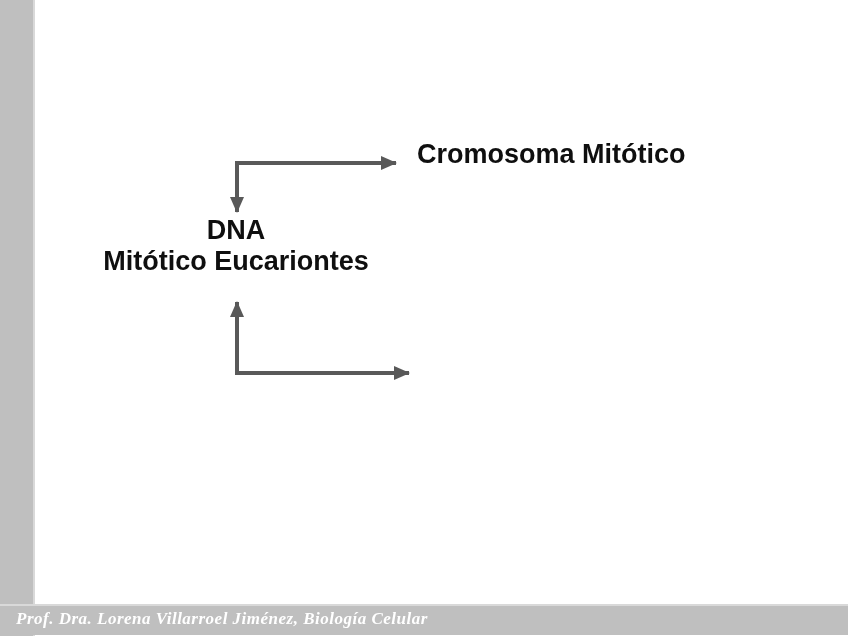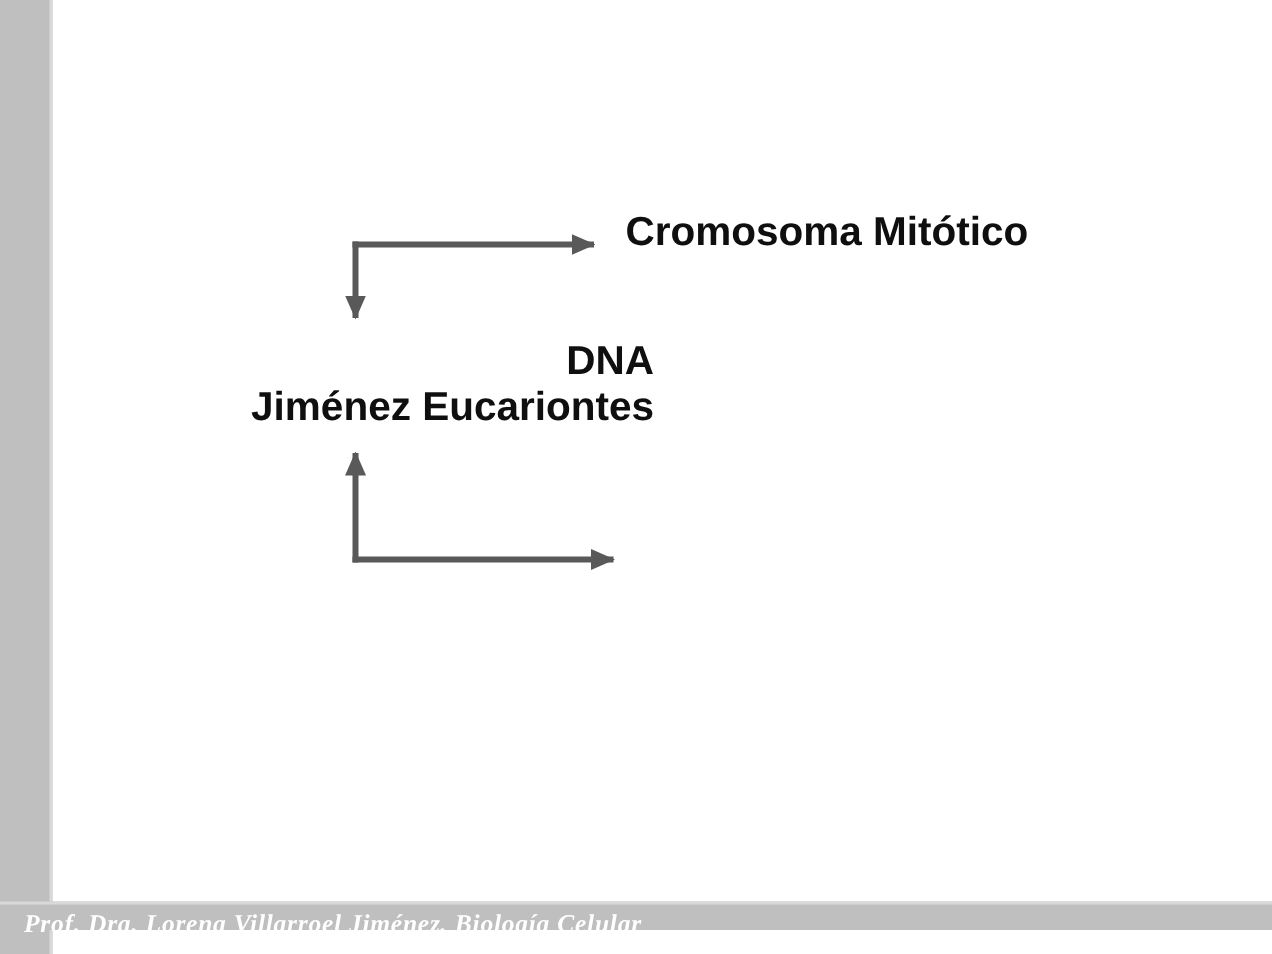--- a/index.html
+++ b/index.html
@@ -46,28 +46,28 @@
     font-weight:bold;
     font-size:27px;
     line-height:31px;
     color:var(--ink);
     white-space:nowrap;
   }
   .lbl-mitotico{left:417px;top:139px;}
   .lbl-interfasico{left:424px;top:358px;}
   .dna-block{
     position:absolute;
-    left:36px;top:225px;
+    left:36px;top:215px;
     width:400px;
-    text-align:right;
+    text-align:center;
   }
   .footer-bar{
     position:absolute;
-    left:0;bottom:16px;
-    width:100%;height:19px;
+    left:0;bottom:1px;
+    width:100%;height:31px;
     background:var(--bar_gray);
     border-top:2px solid var(--edge_gray);
     z-index:2;
   }
   .footer-credit{
     position:absolute;
     left:16px;top:3px;
     font-family:"Liberation Serif", serif;
     font-style:italic;
     font-weight:bold;
@@ -99,21 +99,21 @@
     <g>
       <line x1="237" y1="375" x2="237" y2="302" marker-end="url(#ah)"></line>
       <line x1="235" y1="373" x2="409" y2="373" marker-end="url(#ah)"></line>
     </g>
   </svg>
 
   <div class="lbl lbl-mitotico">Cromosoma Mitótico</div>
 
   <div class="dna-block lbl">
     <div>DNA</div>
-    <div>Jiménez Eucariontes</div>
+    <div>Mitótico Eucariontes</div>
   </div>
 
 
   <div class="footer-bar">
     <span class="footer-credit">Prof. Dra. Lorena Villarroel Jiménez, Biología Celular</span>
   </div>
 
 </div>
 
 </body></html>

